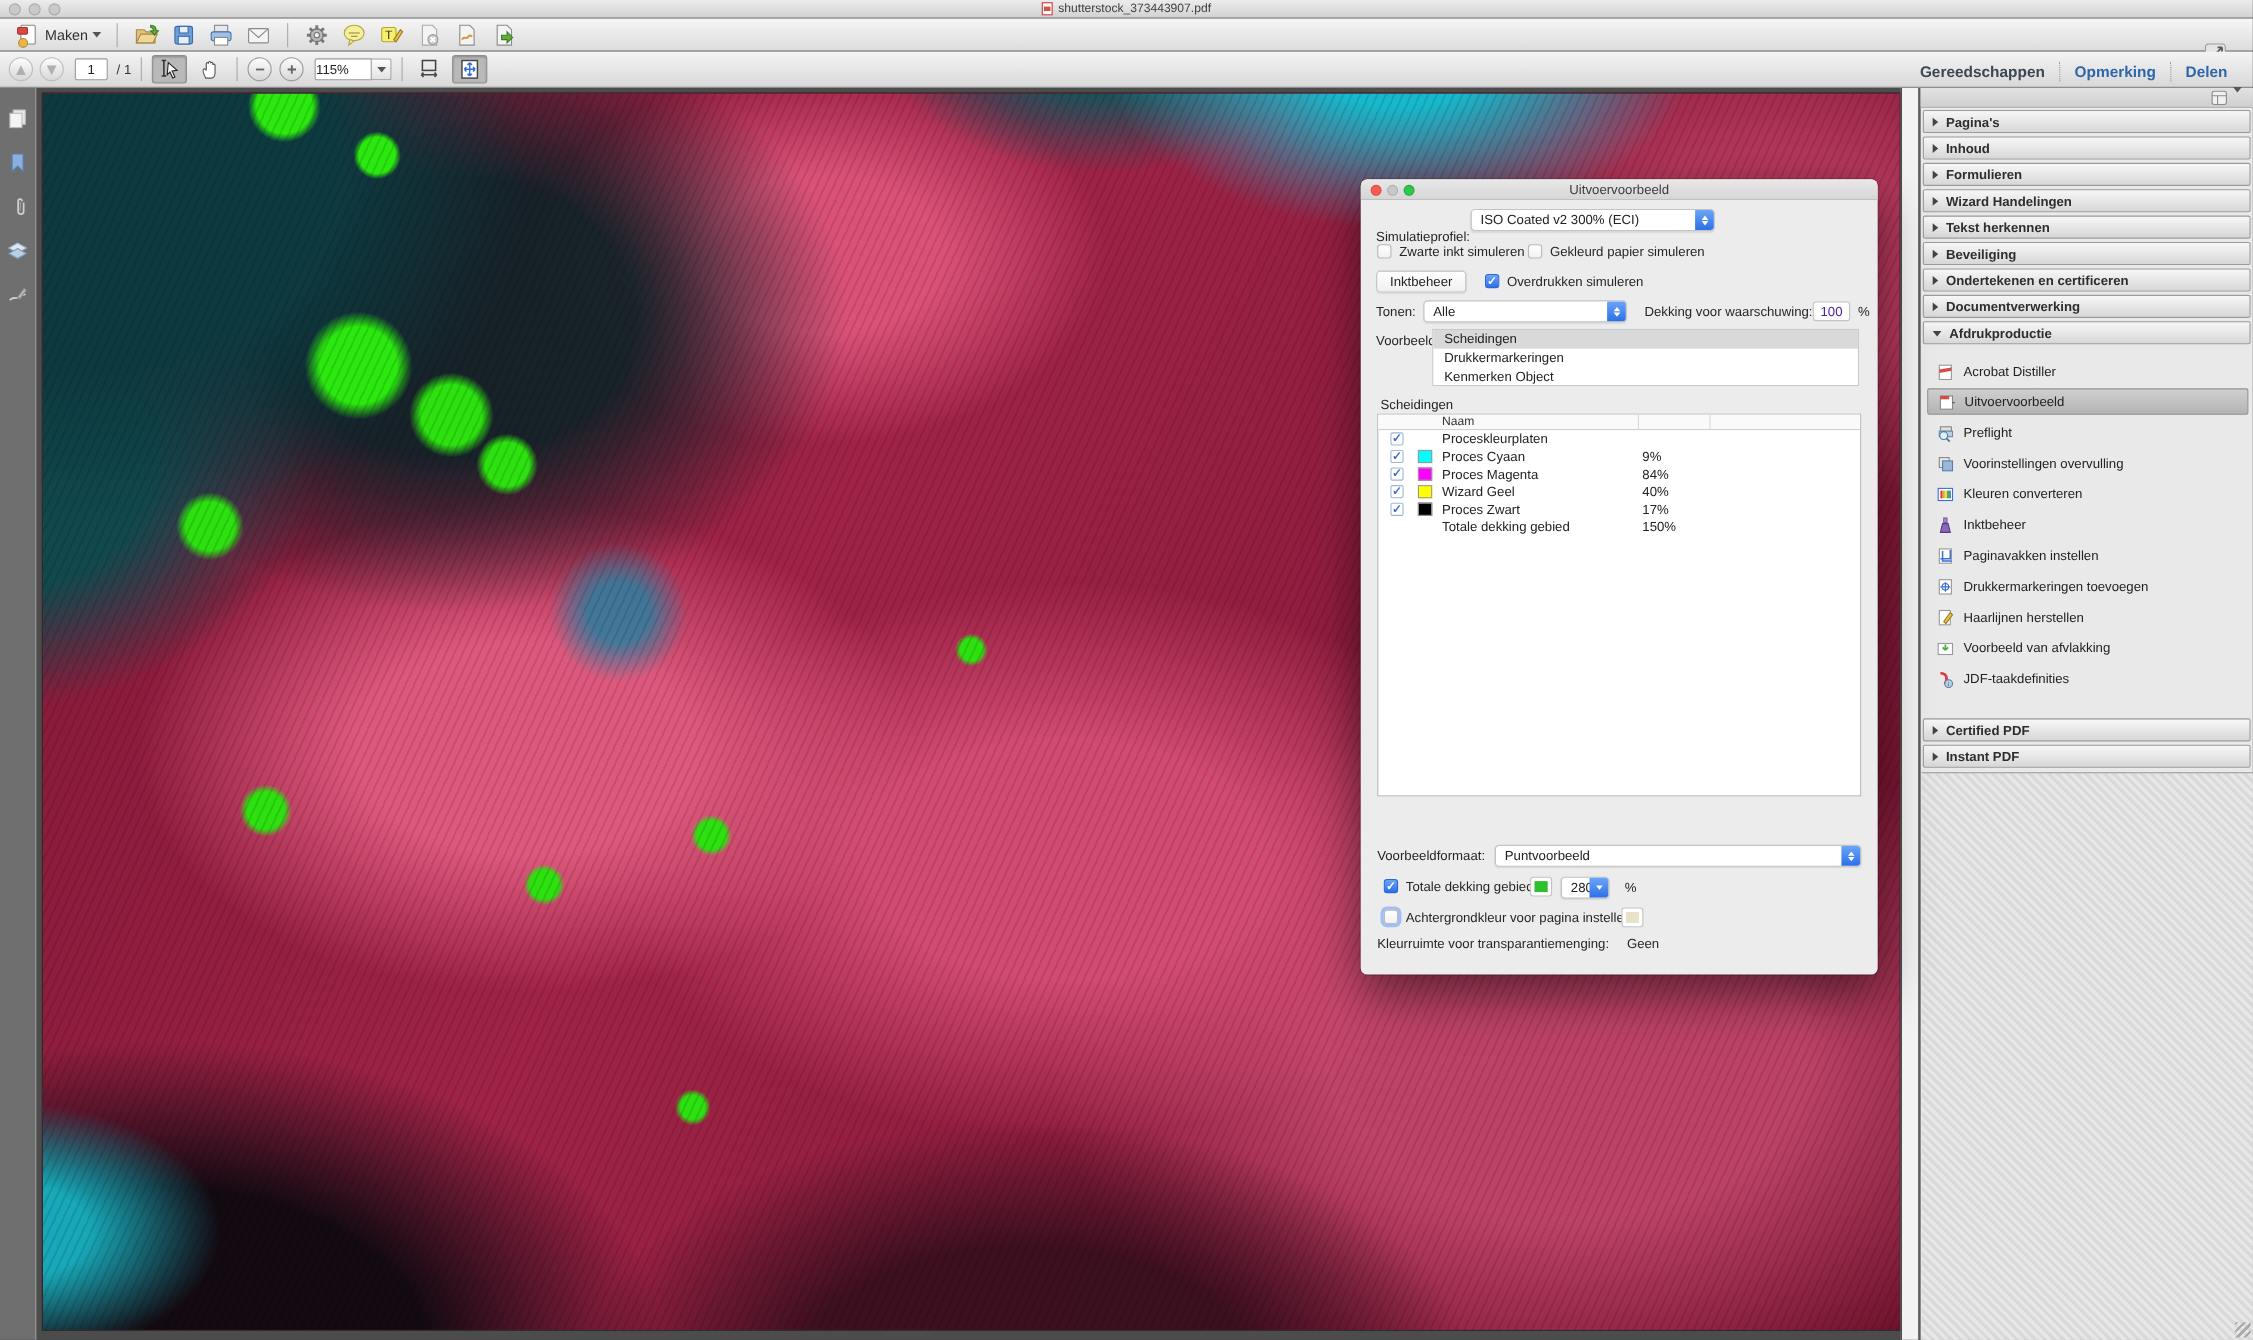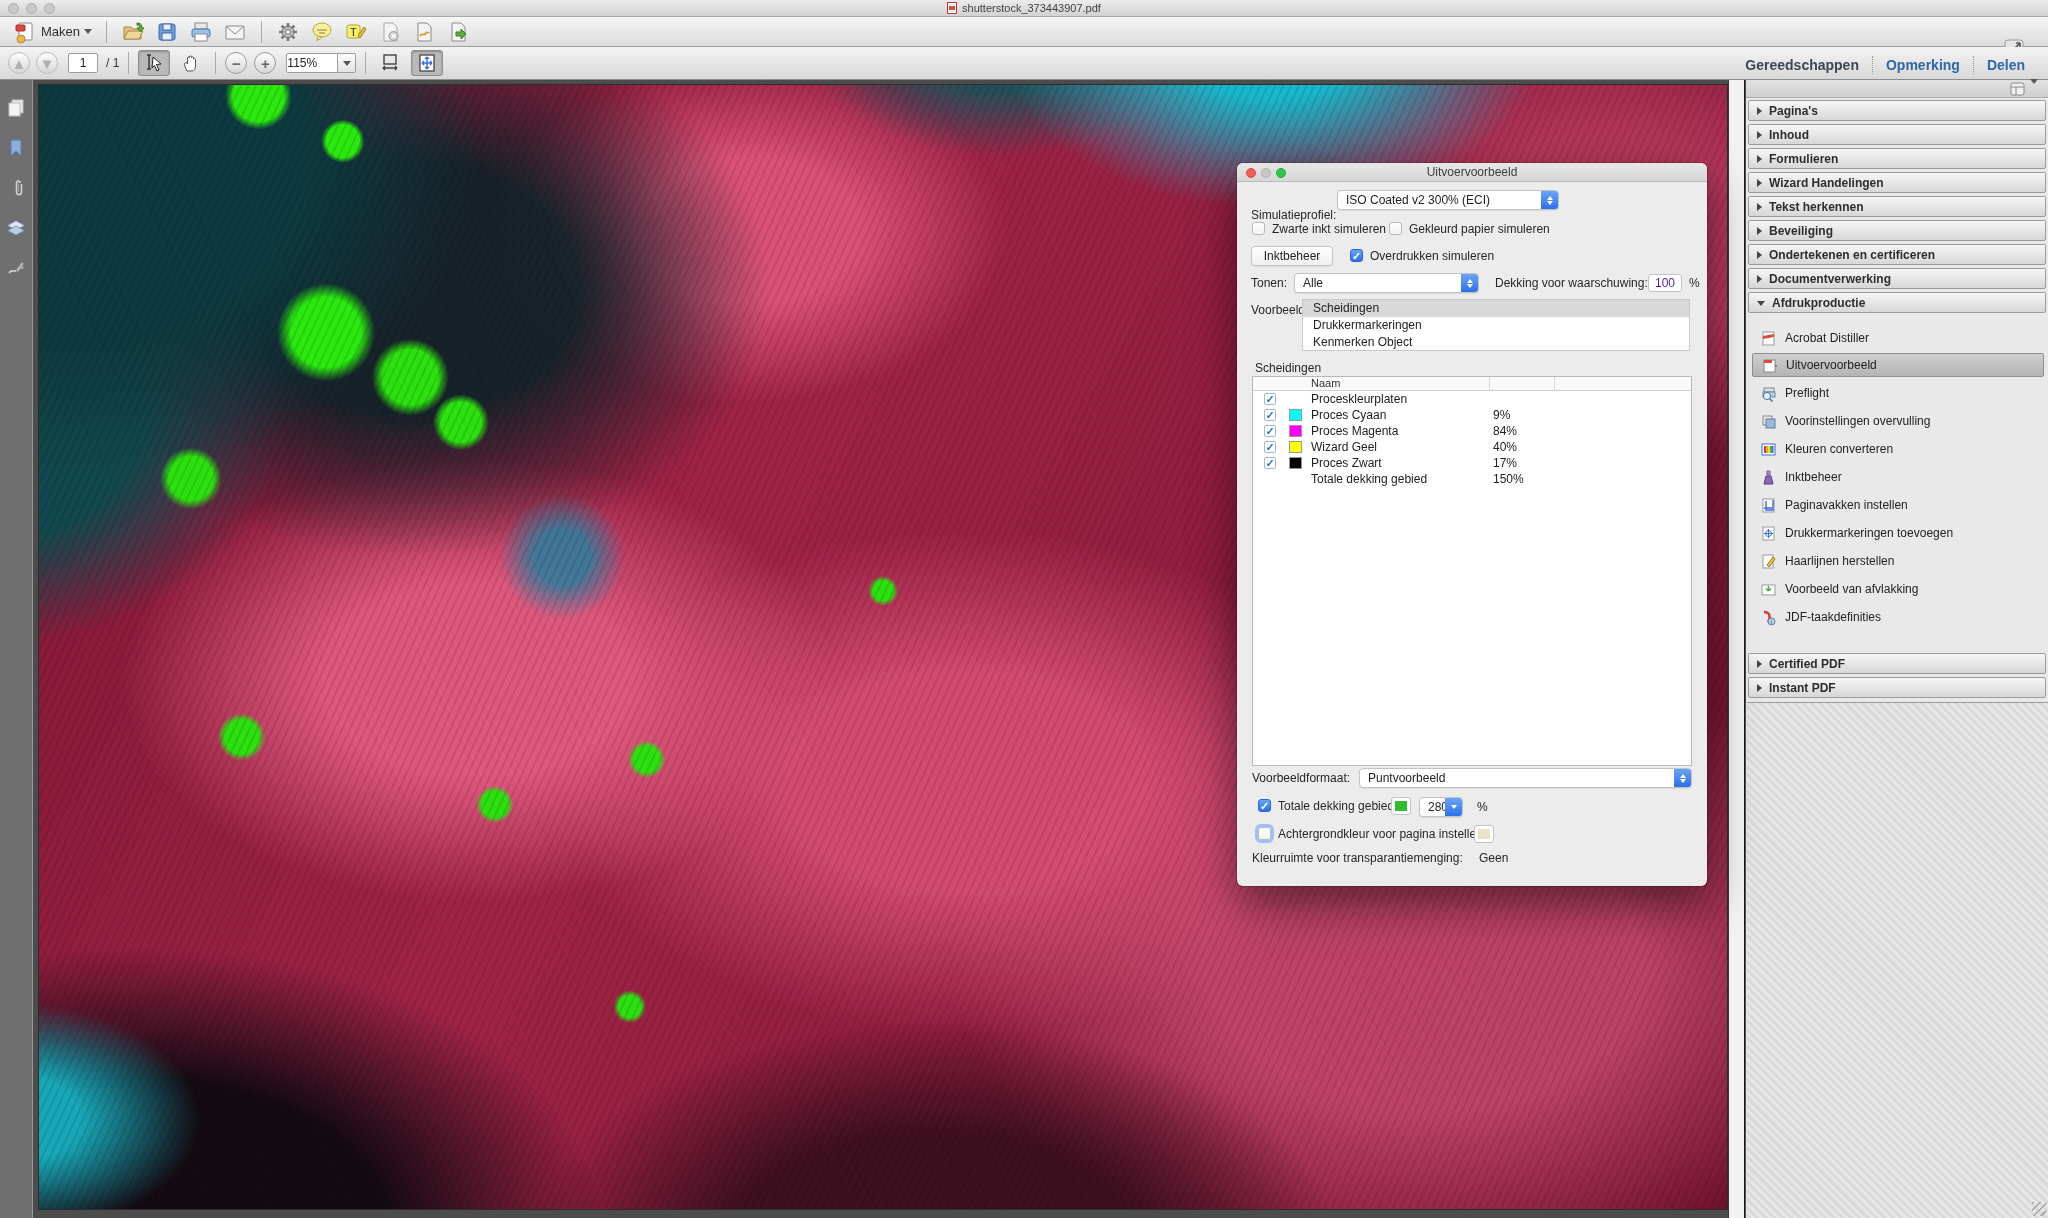--- a/index.html
+++ b/index.html
@@ -135,21 +135,21 @@
   .cbx.focus { box-shadow:0 0 0 3px rgba(110,160,255,.6); }
   .btn { position:absolute; height:20px; background:linear-gradient(#fff,#f0f0f0);
     border:1px solid #c3c3c3; border-radius:4px; font-size:12px; color:#222; text-align:center;
     line-height:18px; box-shadow:0 1px 1px rgba(0,0,0,.08); }
   .numfield { position:absolute; width:34px; height:18px; background:#fff; border:1px solid #c3c3c3;
     border-radius:3px; font-size:12px; text-align:center; line-height:17px; color:#4c1d95; }
   #vlist { position:absolute; left:65px; top:136px; width:388px; height:52px; background:#fff;
     border:1px solid #c9c9c9; font-size:12px; color:#222; }
   .vrow { height:17px; line-height:17px; padding-left:10px; }
   .vrow.sel { background:#d9d9d9; }
-  #septable { position:absolute; left:15px; top:213px; width:440px; height:390px; background:#fff;
+  #septable { position:absolute; left:15px; top:213px; width:440px; height:348px; background:#fff;
     border:1px solid #b9b9b9; font-size:12px; color:#222; }
   .thead { height:14px; border-bottom:1px solid #cfcfcf; background:#fafafa; position:relative;
     font-size:11px; color:#333; }
   .thead .colsep { position:absolute; top:0; width:1px; height:14px; background:#d8d8d8; }
   .trow { position:relative; height:16px; line-height:16px; }
   .trow .tchk { position:absolute; left:11px; top:2px; width:12px; height:12px; background:#fff;
     border:1px solid #9fb6d8; border-radius:2px; color:#3a6fd8; font-size:11px; font-weight:bold;
     line-height:11px; text-align:center; }
   .trow .tsw { position:absolute; left:36px; top:2px; width:13px; height:12px; border:1px solid #999; }
   .trow .tname { position:absolute; left:58px; }

